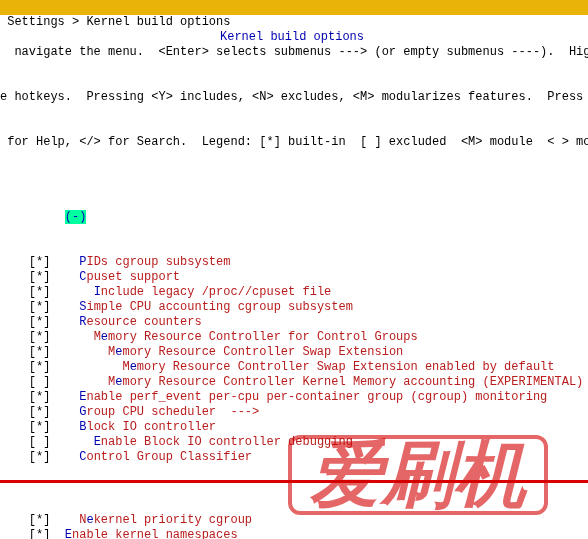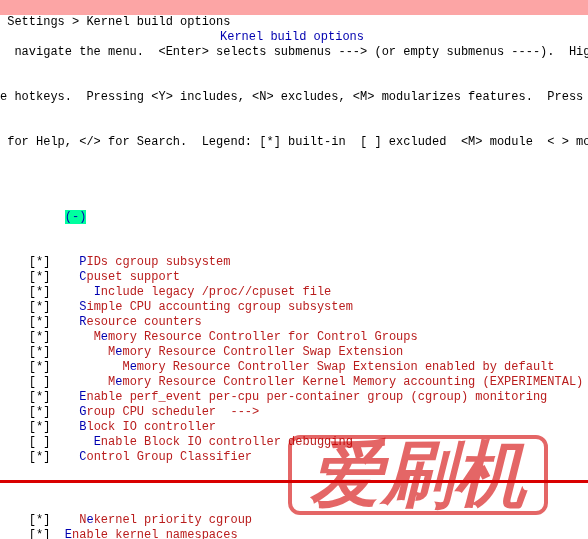--- a/index.html
+++ b/index.html
@@ -7,21 +7,21 @@
     padding: 0;
     font-family: "Courier New", monospace;
     font-size: 12px;
     line-height: 15px;
     background: #fff;
     color: #000;
     width: 588px;
     overflow: hidden;
   }
   .titlebar {
-    background: #fca5a5;
+    background: #eab308;
     color: #000;
     white-space: pre;
     height: 15px;
     position: relative;
   }
   .titlebar .crumb { position:absolute; left:0; }
   .titlebar .title { position:absolute; left:220px; color:#0000b0; }
   .help {
     background: #fff;
     color: #000;

